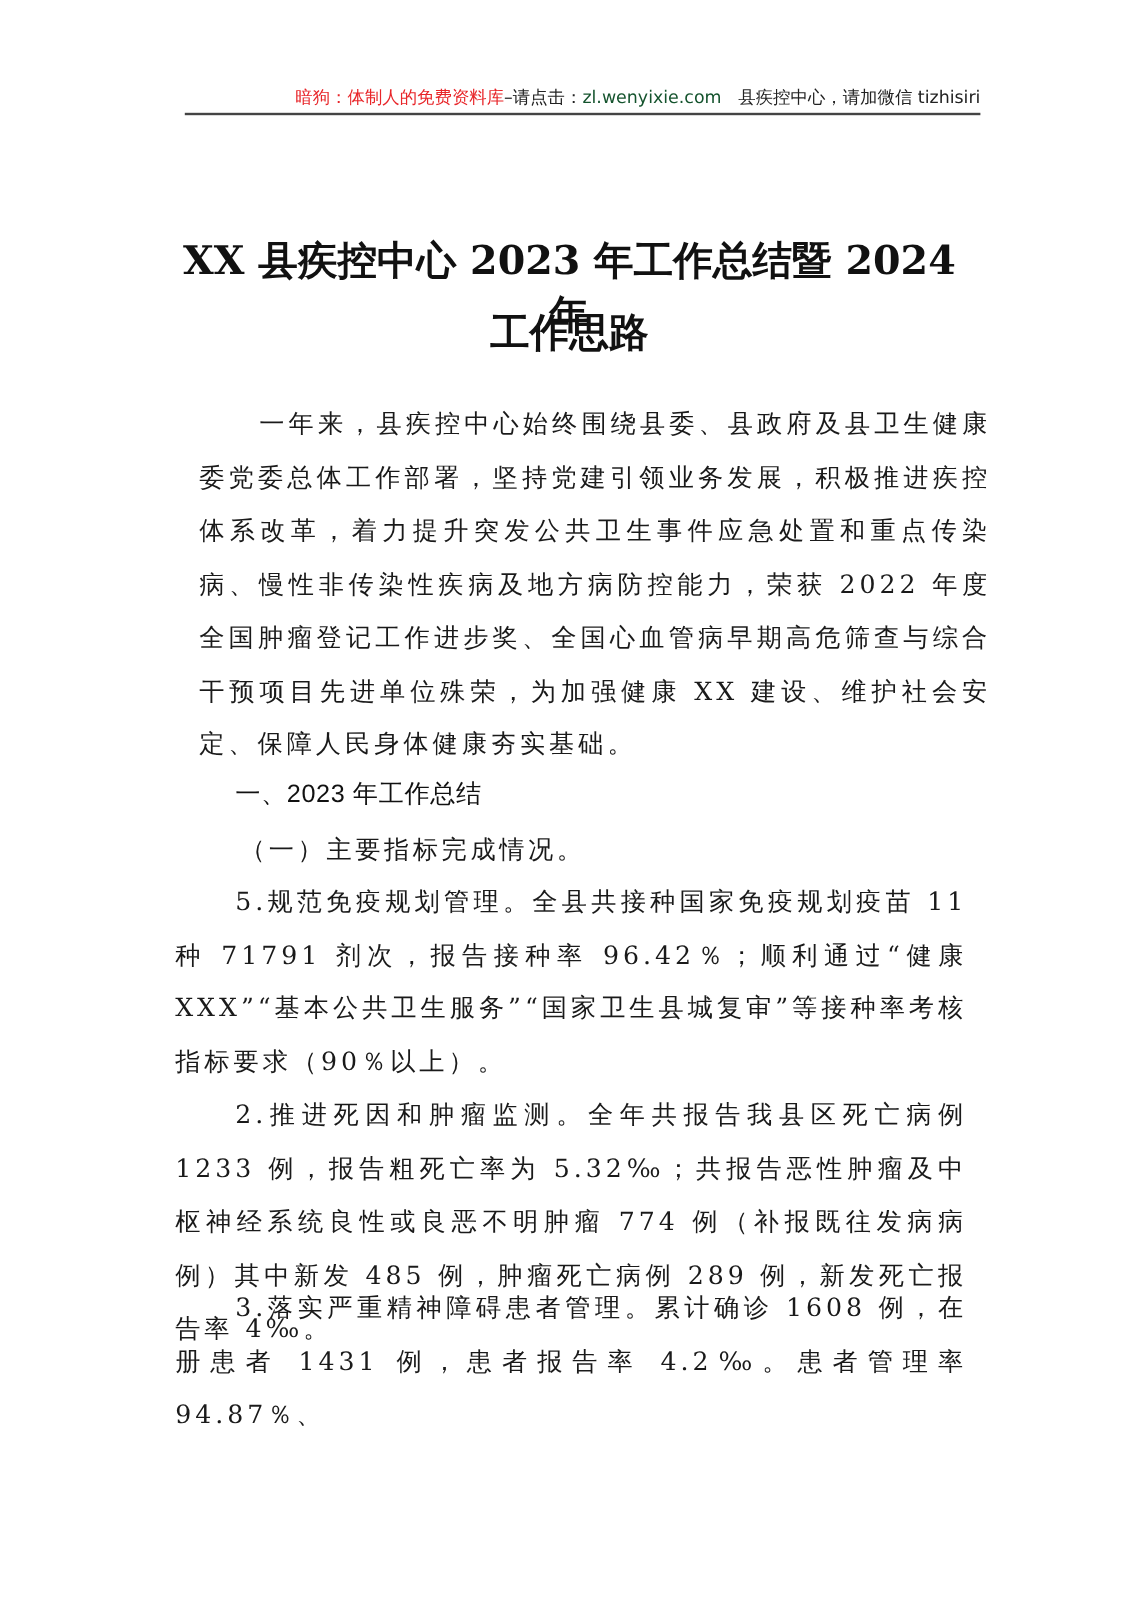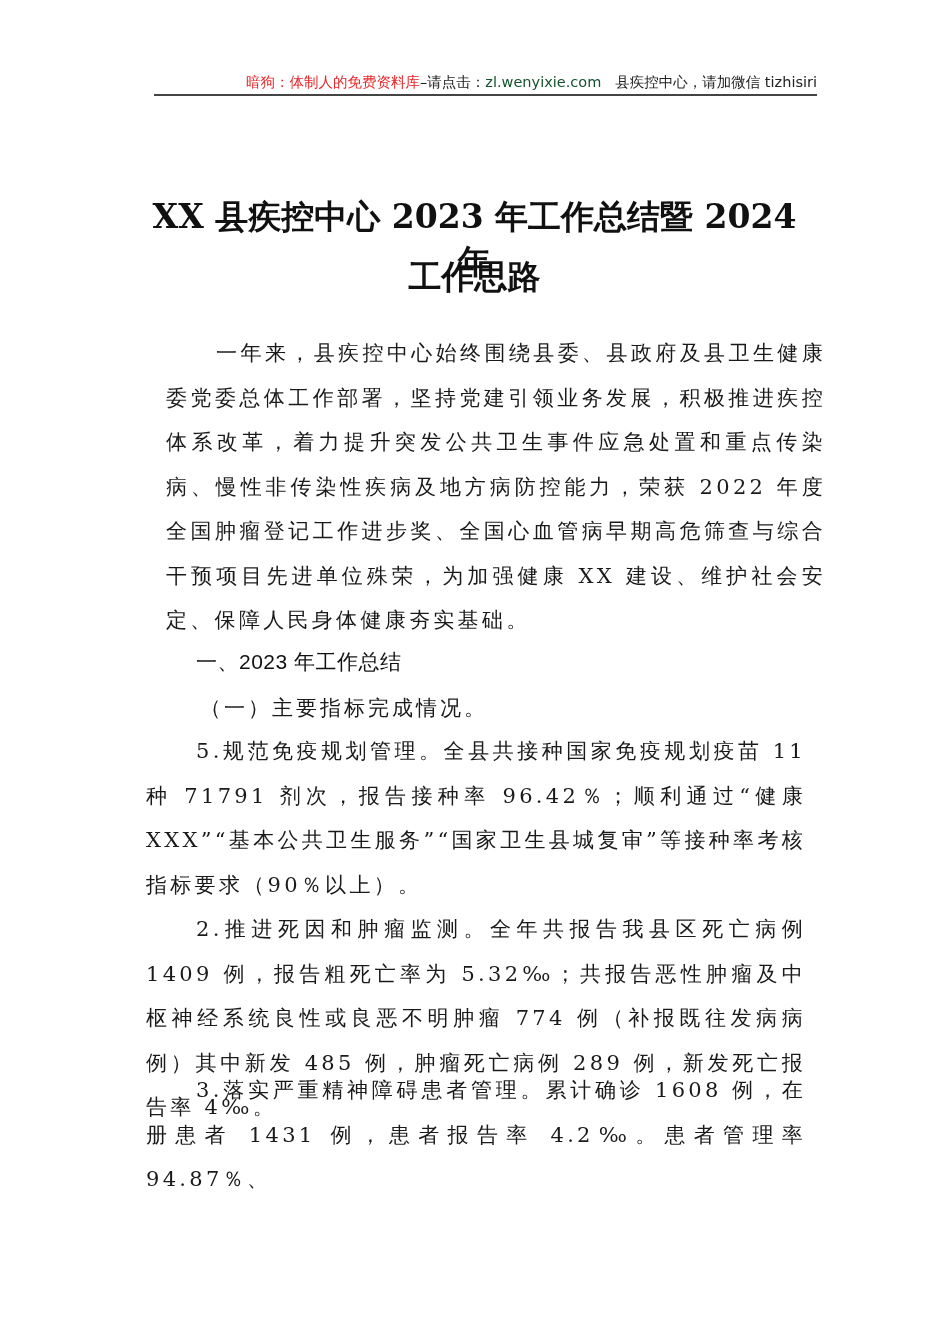--- a/index.html
+++ b/index.html
@@ -97,15 +97,15 @@
 <div class="title title-line2">工作思路</div>
 
 <div class="body-text p1"><span class="indent"></span><span>一年来，县疾控中心始终围绕县委、县政府及县卫生健康委党委总体工作部署，坚持党建引领业务发展，积极推进疾控体系改革，着力提升突发公共卫生事件应急处置和重点传染病、慢性非传染性疾病及地方病防控能力，荣获 2022 年度全国肿瘤登记工作进步奖、全国心血管病早期高危筛查与综合干预项目先进单位殊荣，为加强健康 XX 建设、维护社会安定、保障人民身体健康夯实基础。</span></div>
 
 <div class="h1">一、2023 年工作总结</div>
 
 <div class="h2">（一）主要指标完成情况。</div>
 
 <div class="body-text p2"><span class="indent"></span><span>5.规范免疫规划管理。全县共接种国家免疫规划疫苗 11 种 71791 剂次，报告接种率 96.42％；顺利通过“健康 XXX”“基本公共卫生服务”“国家卫生县城复审”等接种率考核指标要求（90％以上）。</span></div>
 
-<div class="body-text p3"><span class="indent"></span><span>2.推进死因和肿瘤监测。全年共报告我县区死亡病例 1409 例，报告粗死亡率为 5.32‰；共报告恶性肿瘤及中枢神经系统良性或良恶不明肿瘤 774 例（补报既往发病病例）其中新发 485 例，肿瘤死亡病例 289 例，新发死亡报告率 4‰。</span></div>
+<div class="body-text p3"><span class="indent"></span><span>2.推进死因和肿瘤监测。全年共报告我县区死亡病例 1233 例，报告粗死亡率为 5.32‰；共报告恶性肿瘤及中枢神经系统良性或良恶不明肿瘤 774 例（补报既往发病病例）其中新发 485 例，肿瘤死亡病例 289 例，新发死亡报告率 4‰。</span></div>
 
 <div class="body-text p4"><span class="indent"></span><span>3.落实严重精神障碍患者管理。累计确诊 1608 例，在册患者 1431 例，患者报告率 4.2‰。患者管理率 94.87％、</span></div>
 
 </body></html>

